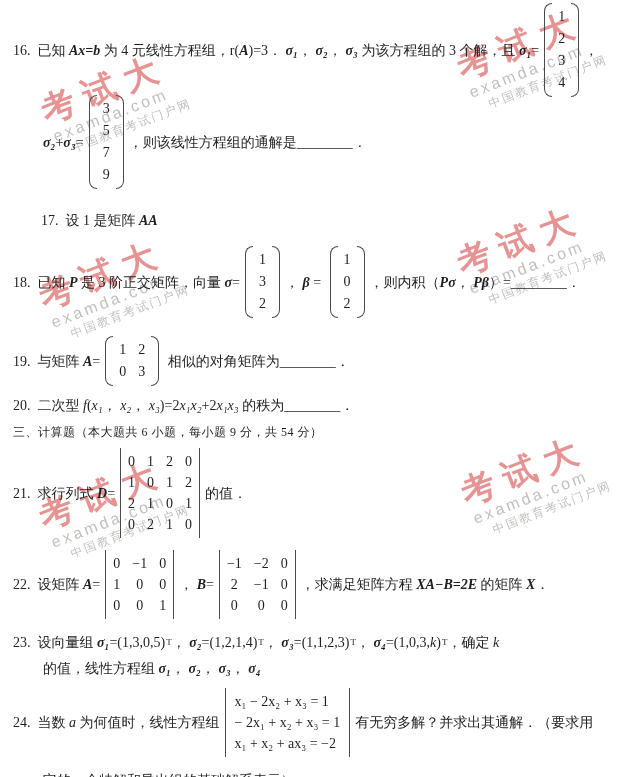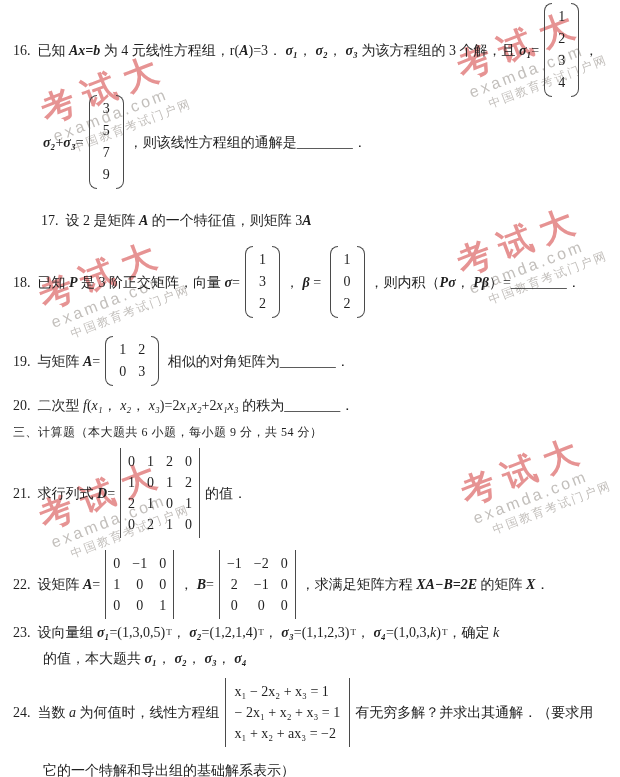--- a/index.html
+++ b/index.html
@@ -72,21 +72,21 @@
   [data-qid="19"]{margin-top:16px;}
   [data-qid="20"]{margin-top:8px;}
   .section-header{
     margin-top:8px;
     font-weight:normal;
     font-size:12px;
     letter-spacing:.5px;
   }
   [data-qid="21"]{margin-top:6px;}
   [data-qid="22"]{margin-top:10px;}
-  [data-qid="23"]{margin-top:2px;}
+  [data-qid="23"]{margin-top:12px;}
   [data-qid="23"] .q-line.cont{margin-top:5px;}
   [data-qid="24"]{margin-top:8px;}
   [data-qid="24"] .q-line.cont{margin-top:12px;}
 </style>
 </head>
 <body>
 
 <div class="page">
   <div class="wm-layer">
       <div class="watermark" style="left: 36px; top: 96px;">
@@ -119,40 +119,40 @@
         <div class="wm-domain" style="color: rgb(184, 180, 176);">examda.com</div>
         <div class="wm-site" style="color: rgb(184, 180, 176);">中国教育考试门户网</div>
       </div>
     </div>
   <div class="content">
       <div class="question" data-qid="16">
         <div class="q-line"><span class="qnum">16.</span><span class="txt">已知 </span><span class="math">Ax=b</span><span class="txt"> 为 4 元线性方程组，r(</span><span class="math">A</span><span class="txt">)=3． </span><span class="math">σ₁</span><span class="txt">， </span><span class="math">σ₂</span><span class="txt">， </span><span class="math">σ₃</span><span class="txt"> 为该方程组的 3 个解，且 </span><span class="math">σ₁</span><span class="txt">=</span><span class="mat paren"><span class="fence l"></span><span class="mat-grid" style="grid-template-columns: repeat(1, auto);"><span class="mat-cell">1</span><span class="mat-cell">2</span><span class="mat-cell">3</span><span class="mat-cell">4</span></span><span class="fence r"></span></span><span class="txt">，</span></div>
         <div class="q-line cont"><span class="math">σ₂</span><span class="txt">+</span><span class="math">σ₃</span><span class="txt">=</span><span class="mat paren"><span class="fence l"></span><span class="mat-grid" style="grid-template-columns: repeat(1, auto);"><span class="mat-cell">3</span><span class="mat-cell">5</span><span class="mat-cell">7</span><span class="mat-cell">9</span></span><span class="fence r"></span></span><span class="txt">，则该线性方程组的通解是________．</span></div>
       </div>
       <div class="question" data-qid="17">
-        <div class="q-line"><span class="qnum">17.</span><span class="txt">设 2 是矩阵 </span><span class="math">A</span><span class="txt"> 的一个特征值，则矩阵 3</span><span class="math">A</span></div>
+        <div class="q-line"><span class="qnum">17.</span><span class="txt">设 1 是矩阵 </span><span class="math">A</span><span class="math">A</span></div>
       </div>
       <div class="question" data-qid="18">
         <div class="q-line"><span class="qnum">18.</span><span class="txt">已知 </span><span class="math">P</span><span class="txt"> 是 3 阶正交矩阵，向量 </span><span class="math">σ</span><span class="txt">=</span><span class="mat paren"><span class="fence l"></span><span class="mat-grid" style="grid-template-columns: repeat(1, auto);"><span class="mat-cell">1</span><span class="mat-cell">3</span><span class="mat-cell">2</span></span><span class="fence r"></span></span><span class="txt">， </span><span class="math">β</span><span class="txt"> = </span><span class="mat paren"><span class="fence l"></span><span class="mat-grid" style="grid-template-columns: repeat(1, auto);"><span class="mat-cell">1</span><span class="mat-cell">0</span><span class="mat-cell">2</span></span><span class="fence r"></span></span><span class="txt">，则内积（</span><span class="math">Pσ</span><span class="txt">， </span><span class="math">Pβ</span><span class="txt">）=________．</span></div>
       </div>
       <div class="question" data-qid="19">
         <div class="q-line"><span class="qnum">19.</span><span class="txt">与矩阵 </span><span class="math">A</span><span class="txt">=</span><span class="mat paren"><span class="fence l"></span><span class="mat-grid" style="grid-template-columns: repeat(2, auto);"><span class="mat-cell">1</span><span class="mat-cell">2</span><span class="mat-cell">0</span><span class="mat-cell">3</span></span><span class="fence r"></span></span><span class="txt"> 相似的对角矩阵为________．</span></div>
       </div>
       <div class="question" data-qid="20">
         <div class="q-line"><span class="qnum">20.</span><span class="txt">二次型 </span><span class="mvar">f</span><span class="txt">(</span><span class="mvar">x₁</span><span class="txt">， </span><span class="mvar">x₂</span><span class="txt">， </span><span class="mvar">x₃</span><span class="txt">)=2</span><span class="mvar">x₁x₂</span><span class="txt">+2</span><span class="mvar">x₁x₃</span><span class="txt"> 的秩为________．</span></div>
       </div>
       <div class="section-header">三、计算题（本大题共 6 小题，每小题 9 分，共 54 分）</div>
       <div class="question" data-qid="21">
         <div class="q-line"><span class="qnum">21.</span><span class="txt">求行列式 </span><span class="math">D</span><span class="txt">=</span><span class="mat bars"><span class="fence l"></span><span class="mat-grid" style="grid-template-columns: repeat(4, auto);"><span class="mat-cell">0</span><span class="mat-cell">1</span><span class="mat-cell">2</span><span class="mat-cell">0</span><span class="mat-cell">1</span><span class="mat-cell">0</span><span class="mat-cell">1</span><span class="mat-cell">2</span><span class="mat-cell">2</span><span class="mat-cell">1</span><span class="mat-cell">0</span><span class="mat-cell">1</span><span class="mat-cell">0</span><span class="mat-cell">2</span><span class="mat-cell">1</span><span class="mat-cell">0</span></span><span class="fence r"></span></span><span class="txt">的值．</span></div>
       </div>
       <div class="question" data-qid="22">
         <div class="q-line"><span class="qnum">22.</span><span class="txt">设矩阵 </span><span class="math">A</span><span class="txt">=</span><span class="mat bars"><span class="fence l"></span><span class="mat-grid" style="grid-template-columns: repeat(3, auto);"><span class="mat-cell">0</span><span class="mat-cell">−1</span><span class="mat-cell">0</span><span class="mat-cell">1</span><span class="mat-cell">0</span><span class="mat-cell">0</span><span class="mat-cell">0</span><span class="mat-cell">0</span><span class="mat-cell">1</span></span><span class="fence r"></span></span><span class="txt">， </span><span class="math">B</span><span class="txt">=</span><span class="mat bars"><span class="fence l"></span><span class="mat-grid" style="grid-template-columns: repeat(3, auto);"><span class="mat-cell">−1</span><span class="mat-cell">−2</span><span class="mat-cell">0</span><span class="mat-cell">2</span><span class="mat-cell">−1</span><span class="mat-cell">0</span><span class="mat-cell">0</span><span class="mat-cell">0</span><span class="mat-cell">0</span></span><span class="fence r"></span></span><span class="txt">，求满足矩阵方程 </span><span class="math">XA−B=2E</span><span class="txt"> 的矩阵 </span><span class="math">X</span><span class="txt">．</span></div>
       </div>
       <div class="question" data-qid="23">
         <div class="q-line"><span class="qnum">23.</span><span class="txt">设向量组 </span><span class="math">σ₁</span><span class="txt">=(1,3,0,5)</span><span class="msup">T</span><span class="txt">， </span><span class="math">σ₂</span><span class="txt">=(1,2,1,4)</span><span class="msup">T</span><span class="txt">， </span><span class="math">σ₃</span><span class="txt">=(1,1,2,3)</span><span class="msup">T</span><span class="txt">， </span><span class="math">σ₄</span><span class="txt">=(1,0,3,</span><span class="mvar">k</span><span class="txt">)</span><span class="msup">T</span><span class="txt">，确定 </span><span class="mvar">k</span></div>
-        <div class="q-line cont"><span class="txt">的值，本大题共 </span><span class="math">σ₁</span><span class="txt">， </span><span class="math">σ₂</span><span class="txt">， </span><span class="math">σ₃</span><span class="txt">， </span><span class="math">σ₄</span></div>
+        <div class="q-line cont"><span class="txt">的值，线性方程组 </span><span class="math">σ₁</span><span class="txt">， </span><span class="math">σ₂</span><span class="txt">， </span><span class="math">σ₃</span><span class="txt">， </span><span class="math">σ₄</span></div>
       </div>
       <div class="question" data-qid="24">
         <div class="q-line"><span class="qnum">24.</span><span class="txt">当数 </span><span class="mvar">a</span><span class="txt"> 为何值时，线性方程组</span><span class="mat bars eq"><span class="fence l"></span><span class="mat-grid" style="grid-template-columns: repeat(1, auto);"><span class="mat-cell">x₁ − 2x₂ + x₃ = 1</span><span class="mat-cell">− 2x₁ + x₂ + x₃ = 1</span><span class="mat-cell">x₁ + x₂ + ax₃ = −2</span></span><span class="fence r"></span></span><span class="txt">有无穷多解？并求出其通解．（要求用</span></div>
         <div class="q-line cont"><span class="txt">它的一个特解和导出组的基础解系表示）</span></div>
       </div>
     </div>
 </div>
 
 </body></html>

